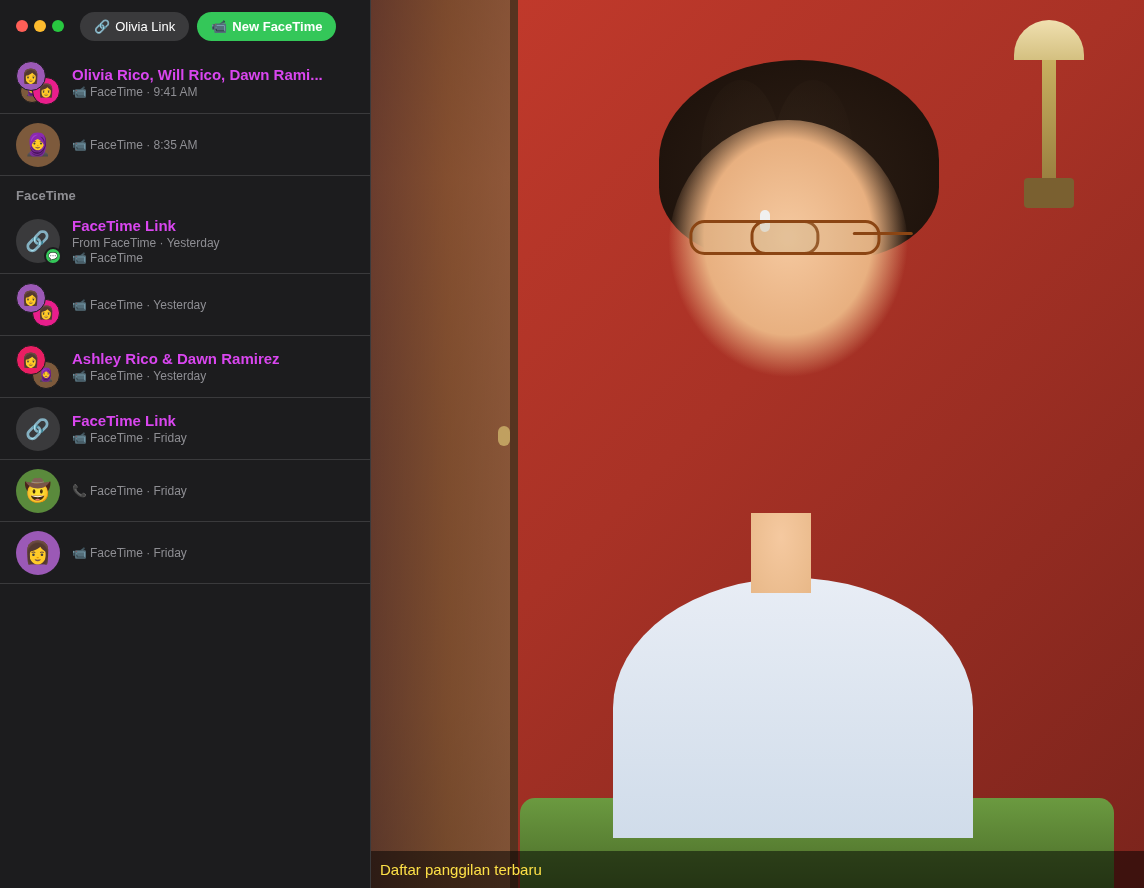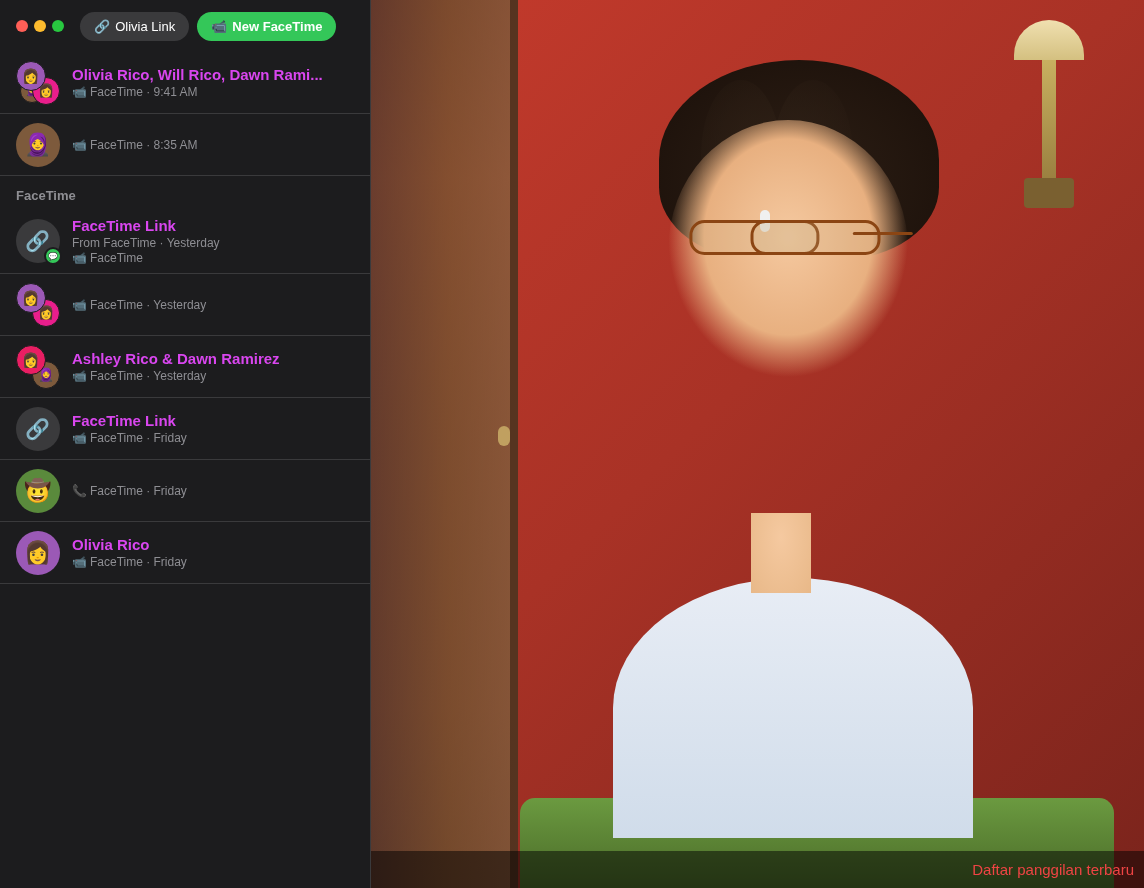--- a/index.html
+++ b/index.html
@@ -222,22 +222,22 @@
       overflow: hidden;
     }
 
     
     .caption-bar {
       position: absolute;
       bottom: 0;
       left: 370px;
       width: 774px;
       background: rgba(0,0,0,0.5);
-      color: #ef4444;
-      text-align: right;
+      color: #fde047;
+      text-align: left;
       padding: 10px;
       font-size: 15px;
     }
 
     
     .sidebar-divider {
       position: absolute;
       top: 0;
       left: 370px;
       width: 1px;
@@ -389,21 +389,20 @@
       <div class="item-sub">
         <span>📞</span>
         <span>FaceTime · Friday</span>
       </div>
     </div>
   </div>
 
   <div class="list-item">
     <div class="avatar" style="background:#9b59b6; font-size:22px;">👩</div>
     <div class="item-info">
-      <div class="item-name">Olivia Rico</div>
       <div class="item-sub">
         <span>📹</span>
         <span>FaceTime · Friday</span>
       </div>
     </div>
   </div>
 
 </div>
 
 <div class="sidebar-divider"></div>

